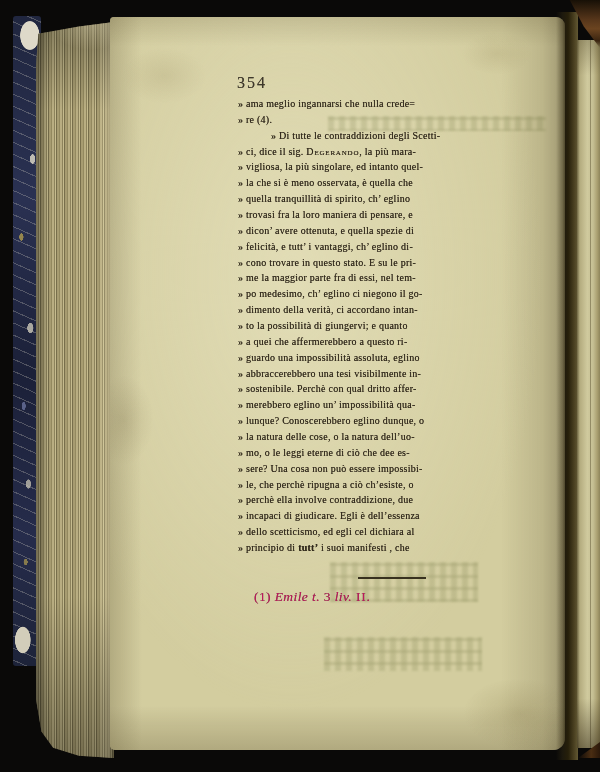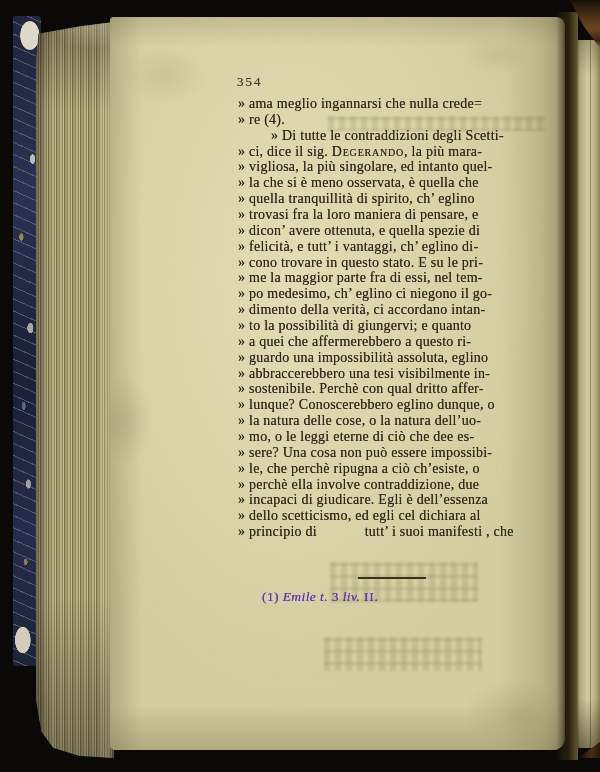--- a/index.html
+++ b/index.html
@@ -44,37 +44,37 @@
       radial-gradient(ellipse at 40% 35%, rgba(240,236,205,.5), rgba(240,236,205,0) 65%),
       radial-gradient(ellipse 60px 40px at 12% 8%, rgba(150,138,92,.25), transparent 70%),
       radial-gradient(ellipse 80px 50px at 90% 95%, rgba(140,128,82,.3), transparent 70%),
       radial-gradient(ellipse 50px 30px at 85% 5%, rgba(150,138,92,.22), transparent 70%),
       radial-gradient(ellipse 40px 60px at 3% 55%, rgba(120,108,70,.25), transparent 75%),
       linear-gradient(90deg, rgba(110,100,65,.32), rgba(110,100,65,0) 7%, rgba(110,100,65,0) 86%, rgba(110,100,65,.22) 95%, rgba(70,60,35,.38)),
       linear-gradient(180deg, rgba(120,110,72,.30), rgba(120,110,72,0) 4%, rgba(120,110,72,0) 94%, rgba(110,100,66,.34));
   }
   .pagenum {
     position:absolute; left:127px; top:57px;
-    font-size:13px; letter-spacing:2px; color:#3e382b;
+    font-size:16px; letter-spacing:2px; color:#3e382b;
     text-shadow:0 0 .4px rgba(62,56,43,.7);
   }
   .textblock { position:absolute; left:128px; top:79px; width:309px; }
   .text-line {
-    height:15.86px; line-height:15.86px; font-size:14px;
+    height:15.86px; line-height:15.86px; font-size:10px;
     color:#2f271a; white-space:nowrap; letter-spacing:.25px;
     text-shadow:0 0 .35px rgba(47,39,26,.75);
   }
   .text-line.indent { padding-left:33px; }
   .smallcaps { font-variant:small-caps; letter-spacing:.8px; }
-  .bold { font-weight:400;margin-left:44px; }
+  .bold { font-weight:700; }
   .italic { font-style:italic; }
   .rule { position:absolute; left:248px; top:560px; width:68px; height:2px; background:#38311f; }
   .footnote {
-    position:absolute; left:152px; top:572px;
-    font-size:13.5px; color:#6d28d9; letter-spacing:.4px; white-space:nowrap;
+    position:absolute; left:144px; top:572px;
+    font-size:13.5px; color:#be185d; letter-spacing:.4px; white-space:nowrap;
     text-shadow:0 0 .35px rgba(51,43,28,.7);
   }
   
   .bleed {
     position:absolute; filter:blur(1.1px); opacity:.45; pointer-events:none;
     background:
       repeating-linear-gradient(90deg, rgba(104,110,58,.38) 0 6px, rgba(104,110,58,0) 6px 11px),
       repeating-linear-gradient(180deg, rgba(104,110,58,.42) 1px 4px, rgba(104,110,58,0) 4px 13px);
   }
   .b1 { left:218px; top:99px;  width:218px; height:15px; }
@@ -129,20 +129,21 @@
         <div class="text-line"><span>» felicità, e tutt’ i vantaggi, ch’ eglino di-</span></div>
         <div class="text-line"><span>» cono trovare in questo stato. E su le pri-</span></div>
         <div class="text-line"><span>» me la maggior parte fra di essi, nel tem-</span></div>
         <div class="text-line"><span>» po medesimo, ch’ eglino ci niegono il go-</span></div>
         <div class="text-line"><span>» dimento della verità, ci accordano intan-</span></div>
         <div class="text-line"><span>» to la possibilità di giungervi; e quanto</span></div>
         <div class="text-line"><span>» a quei che affermerebbero a questo ri-</span></div>
         <div class="text-line"><span>» guardo una impossibilità assoluta, eglino</span></div>
         <div class="text-line"><span>» abbraccerebbero una tesi visibilmente in-</span></div>
         <div class="text-line"><span>» sostenibile. Perchè con qual dritto affer-</span></div>
+        <div class="text-line"><span>» merebbero eglino un’ impossibilità qua-</span></div>
         <div class="text-line"><span>» lunque? Conoscerebbero eglino dunque, o</span></div>
         <div class="text-line"><span>» la natura delle cose, o la natura dell’uo-</span></div>
         <div class="text-line"><span>» mo, o le leggi eterne di ciò che dee es-</span></div>
         <div class="text-line"><span>» sere? Una cosa non può essere impossibi-</span></div>
         <div class="text-line"><span>» le, che perchè ripugna a ciò ch’esiste, o</span></div>
         <div class="text-line"><span>» perchè ella involve contraddizione, due</span></div>
         <div class="text-line"><span>» incapaci di giudicare. Egli è dell’essenza</span></div>
         <div class="text-line"><span>» dello scetticismo, ed egli cel dichiara al</span></div>
         <div class="text-line"><span>» principio di </span><span class="bold">tutt’</span><span> i suoi manifesti , che</span></div>
       </div>

